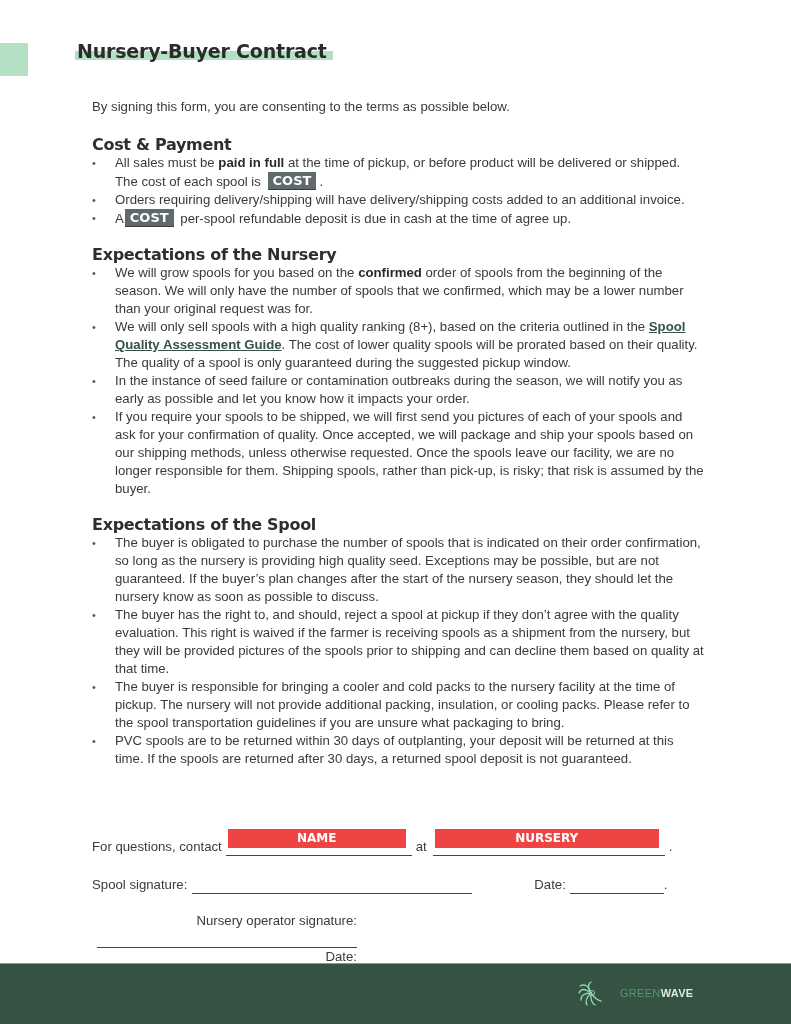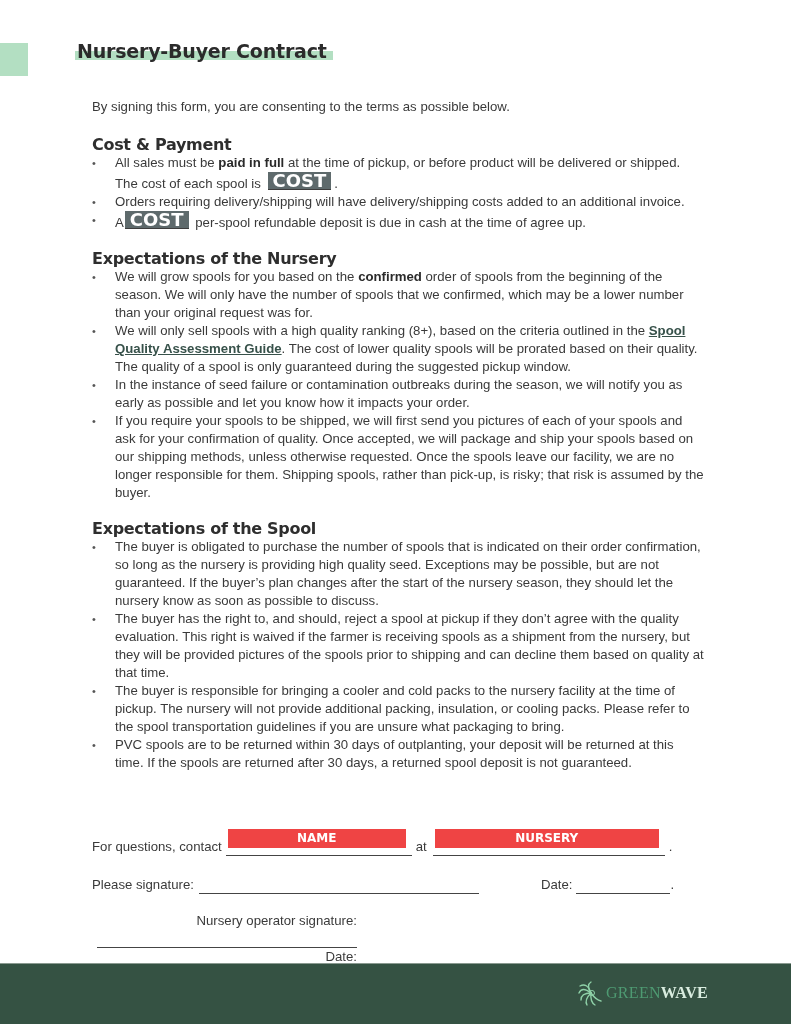--- a/index.html
+++ b/index.html
@@ -35,21 +35,21 @@
       line-height: 18px;
     }
     ul { list-style: none; margin: 0; padding: 0; }
     li { position: relative; padding-left: 23px; }
     li::before {
       content: "•"; position: absolute; left: 0; top: 0; font-size: 11px; color: #555;
     }
     b { color: #2a2a2a; }
     .chip {
       display: inline-block; background: #5e6a6c; color: #ffffff;
-      font-family: "DejaVu Sans", sans-serif; font-weight: bold; font-size: 18px;
+      font-family: "DejaVu Sans", sans-serif; font-weight: bold; font-size: 13px;
       padding: 0 5px; line-height: 17px; border-bottom: 1.5px solid #3d3d3d;
       vertical-align: 1px; margin: 0 3px;
     }
     .link { color: #37514a; font-weight: bold; text-decoration: underline; }
     .form-row {
       position: absolute; left: 92px; font-size: 13.2px; line-height: 18px;
       display: flex; align-items: flex-end; white-space: nowrap;
     }
     .fill { display: inline-block; border-bottom: 1px solid #444; height: 17px; position: relative; }
     .fill-box {
@@ -58,22 +58,22 @@
       font-family: "DejaVu Sans", sans-serif; font-weight: bold; font-size: 12px; line-height: 19px;
     }
     .footer {
       position: absolute; left: 0; top: 963px; width: 791px; height: 61px;
       background: #355243; border-top: 1px solid #8a9a90;
     }
     .logo {
       position: absolute; left: 578px; top: 16px; display: flex; align-items: center;
     }
     .logo-text {
-      font-family: Liberation Serif, serif; font-size: 16px; font-weight: bold;
-      letter-spacing: 0.3px; margin-left: 2px;
+      font-family: Liberation Sans, sans-serif; font-size: 11px; font-weight: bold;
+      letter-spacing: 0.3px; margin-left: 16px;
     }
     .logo-green { color: #4e9a72; font-weight: normal; }
     .logo-white { color: #d9ecdf; }
   </style>
 </head>
 <body>
 
 <div class="side-tab"></div>
 
 <div class="title-wrap">
@@ -130,21 +130,21 @@
     <span class="fill-box">NAME</span>
   </span>
   <span style="margin-left:4px;">at</span>
   <span class="fill" style="width:232px; margin-left:6px;">
     <span class="fill-box">NURSERY</span>
   </span>
   <span style="margin-left:4px;">.</span>
 </div>
 
 <div class="form-row" style="top:876px;">
-  <span>Please signature:</span>
+  <span>Spool signature:</span>
   <span class="fill" style="width:280px; margin-left:5px;"></span>
   <span style="margin-left:62px;">Date:</span>
   <span class="fill" style="width:94px; margin-left:4px;"></span>
   <span>.</span>
 </div>
 
 <div class="form-row" style="top:912px;flex-direction:column;">
   <span>Nursery operator signature:</span>
   <span class="fill" style="width:260px; margin-left:5px;"></span>
   <span style="margin-left:11px;">Date:</span>

